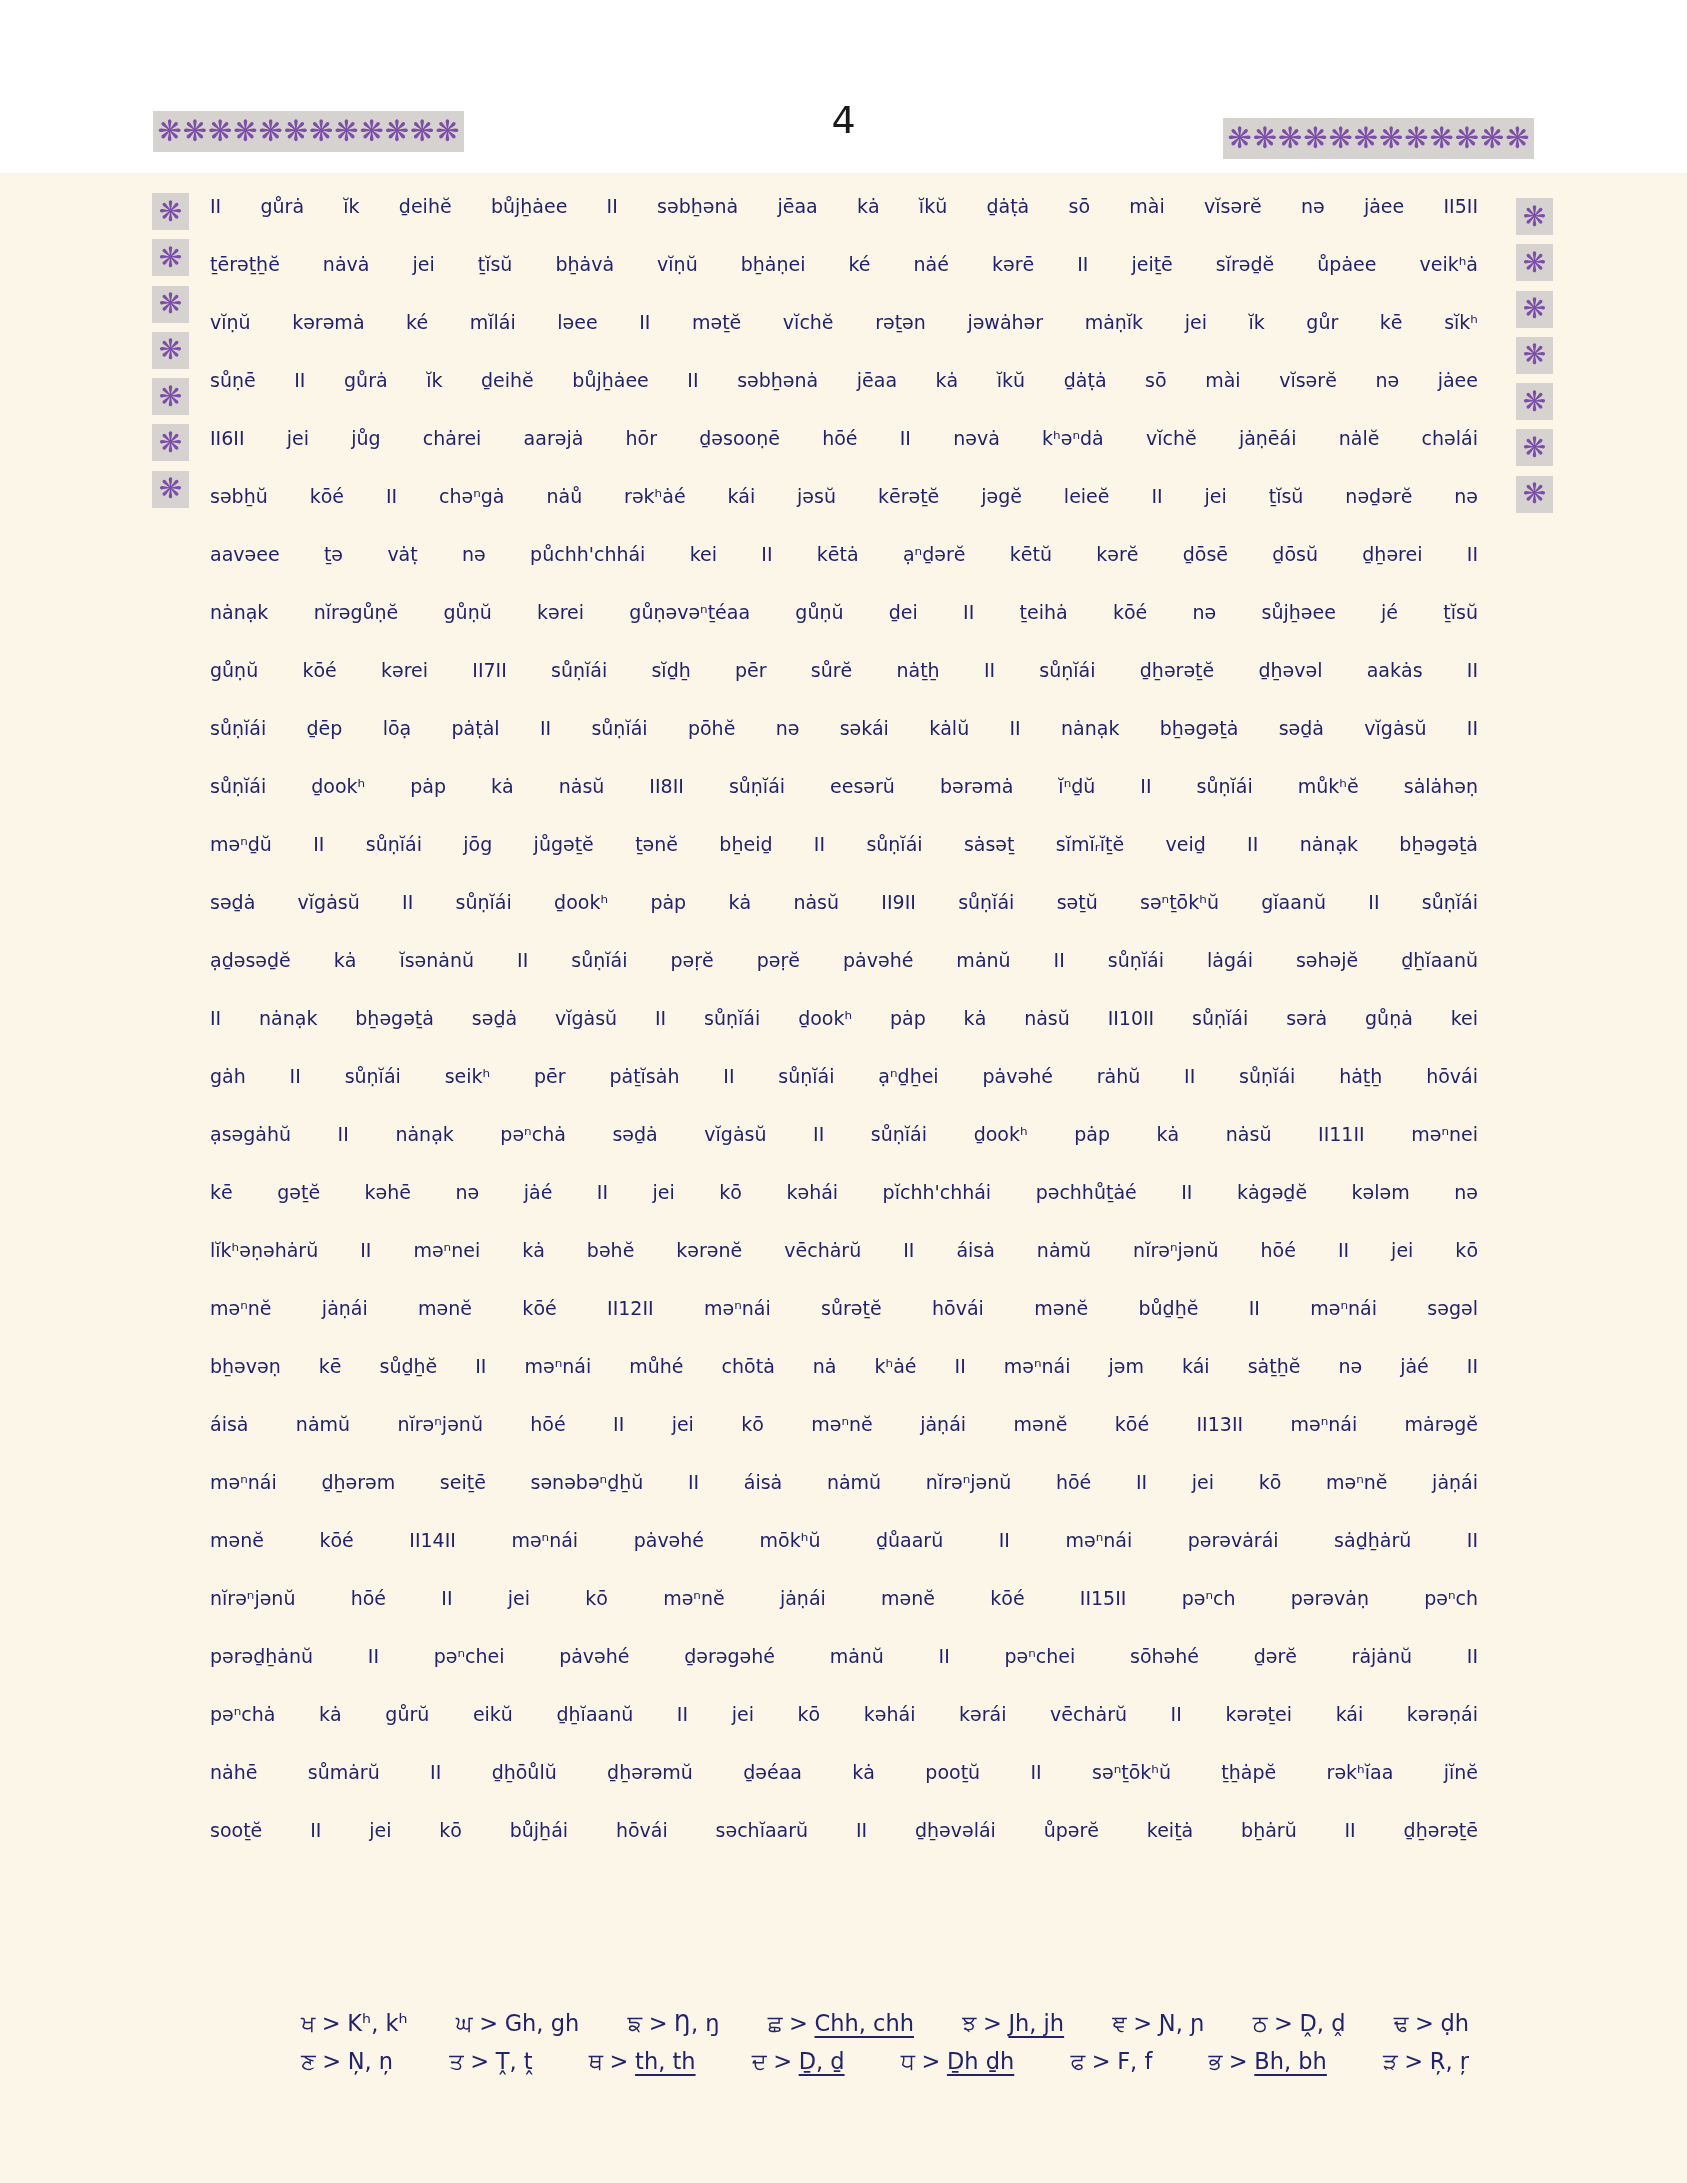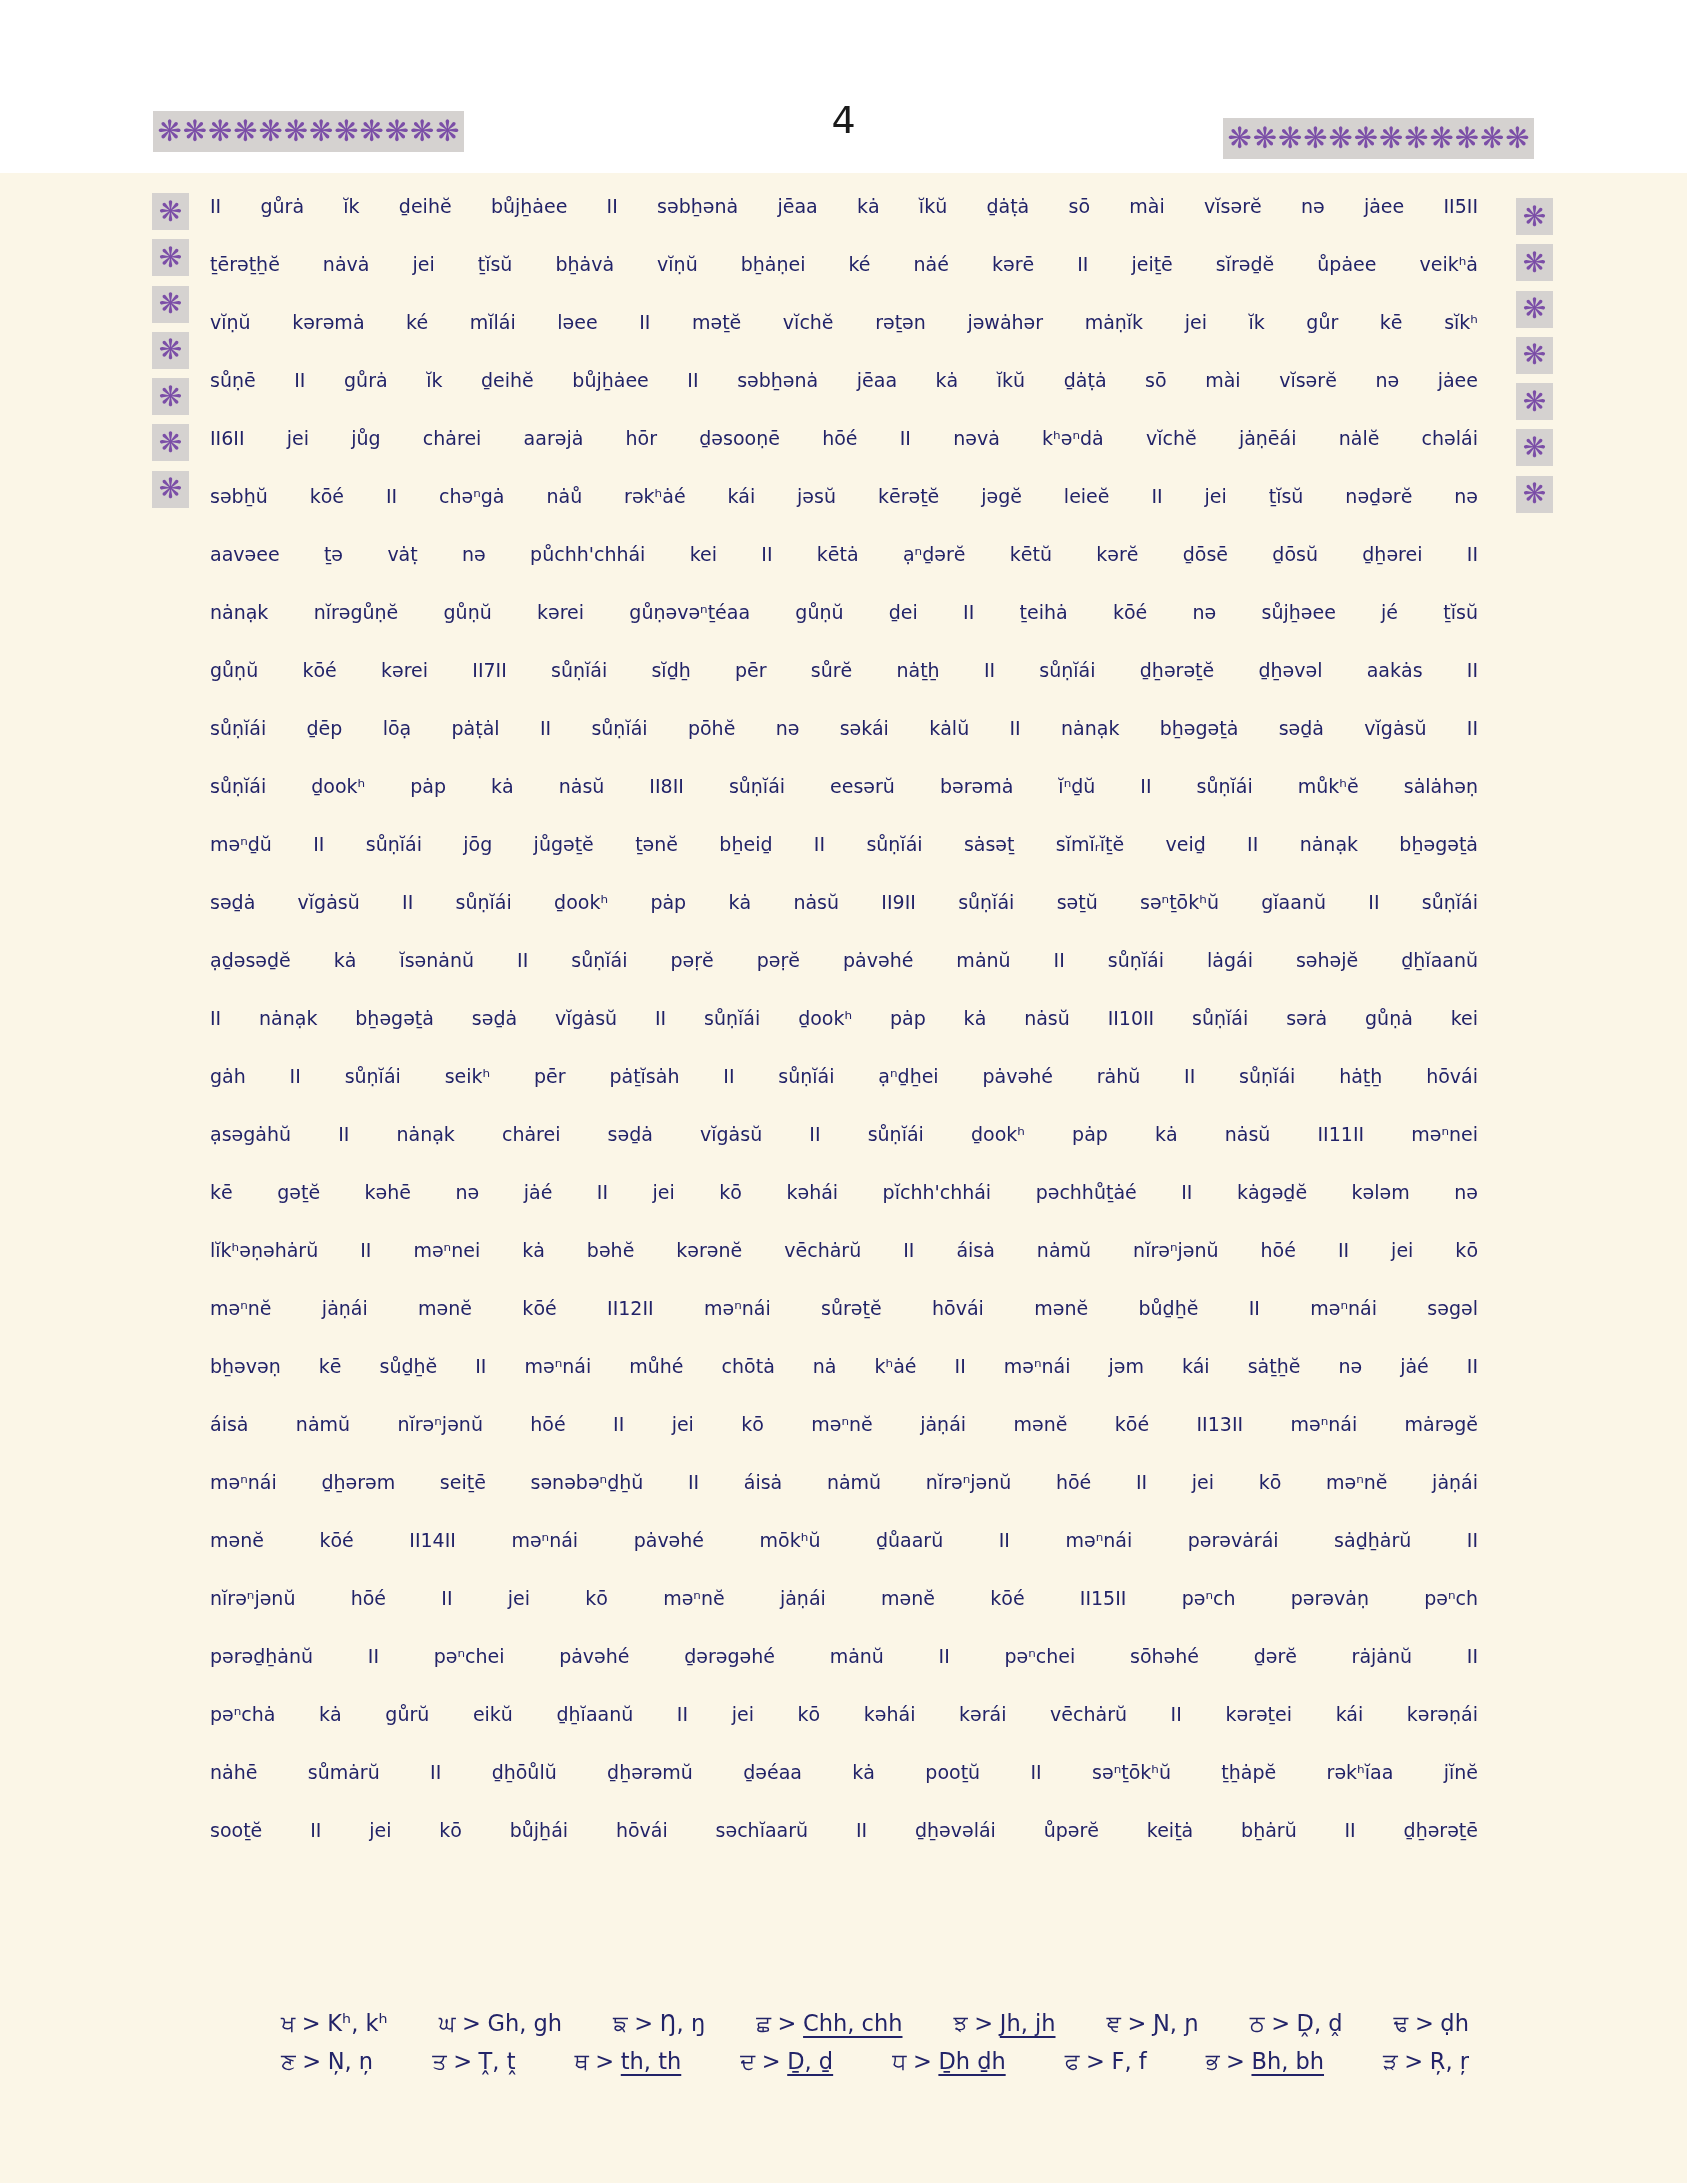--- a/index.html
+++ b/index.html
@@ -27,21 +27,21 @@
     position:absolute;left:210px;top:177px;width:1268px;
     font-size:19px;line-height:58px;color:#222368;
     text-align:justify;text-align-last:justify;text-justify:inter-word;
   }
   .line{width:100%;}
   .legend{
     position:absolute;left:281px;top:2010px;width:1188px;
     font-size:22.5px;color:#222368;
   }
   .legend-row{display:flex;justify-content:space-between;margin-bottom:10.6px;white-space:nowrap;}
-  .legend .item{white-space:nowrap;}
+  .legend .item{white-space:nowrap;margin-left:20px;}
   .legend .sep{margin:0 6.6px;}
   .legend .item.u .v{text-decoration:underline;text-underline-offset:4.6px;}
 </style>
 </head>
 <body>
 
 <div class="top-band"></div>
 
 <div class="strip-h tl" id="strip-tl">
     <span class="flower">❋</span>
@@ -130,21 +130,21 @@
     <div class="line">aavəee ṯə vȧṭ nə půchh'chhái kei II kētȧ ạⁿḏərĕ kētŭ kərĕ ḏōsē ḏōsŭ ḏẖərei II</div>
     <div class="line">nȧnạk nĭrəgůṇĕ gůṇŭ kərei gůṇəvəⁿṯéaa gůṇŭ ḏei II ṯeihȧ kōé nə sůjẖəee jé ṯĭsŭ</div>
     <div class="line">gůṇŭ kōé kərei II7II sůṇĭái sĭḏẖ pēr sůrĕ nȧṯẖ II sůṇĭái ḏẖərəṯĕ ḏẖəvəl aakȧs II</div>
     <div class="line">sůṇĭái ḏēp lōạ pȧṭȧl II sůṇĭái pōhĕ nə səkái kȧlŭ II nȧnạk bẖəgəṯȧ səḏȧ vĭgȧsŭ II</div>
     <div class="line">sůṇĭái ḏookʰ pȧp kȧ nȧsŭ II8II sůṇĭái eesərŭ bərəmȧ ĭⁿḏŭ II sůṇĭái můkʰĕ sȧlȧhəṇ</div>
     <div class="line">məⁿḏŭ II sůṇĭái jōg jůgəṯĕ ṯənĕ bẖeiḏ II sůṇĭái sȧsəṯ sĭmĭᵣĭṯĕ veiḏ II nȧnạk bẖəgəṯȧ</div>
     <div class="line">səḏȧ vĭgȧsŭ II sůṇĭái ḏookʰ pȧp kȧ nȧsŭ II9II sůṇĭái səṯŭ səⁿṯōkʰŭ gĭaanŭ II sůṇĭái</div>
     <div class="line">ạḏəsəḏĕ kȧ ĭsənȧnŭ II sůṇĭái pəṛĕ pəṛĕ pȧvəhé mȧnŭ II sůṇĭái lȧgái səhəjĕ ḏẖĭaanŭ</div>
     <div class="line">II nȧnạk bẖəgəṯȧ səḏȧ vĭgȧsŭ II sůṇĭái ḏookʰ pȧp kȧ nȧsŭ II10II sůṇĭái sərȧ gůṇȧ kei</div>
     <div class="line">gȧh II sůṇĭái seikʰ pēr pȧṯĭsȧh II sůṇĭái ạⁿḏẖei pȧvəhé rȧhŭ II sůṇĭái hȧṯẖ hōvái</div>
-    <div class="line">ạsəgȧhŭ II nȧnạk chȧrei səḏȧ vĭgȧsŭ II sůṇĭái ḏookʰ pȧp kȧ nȧsŭ II11II məⁿnei</div>
+    <div class="line">ạsəgȧhŭ II nȧnạk pəⁿchȧ səḏȧ vĭgȧsŭ II sůṇĭái ḏookʰ pȧp kȧ nȧsŭ II11II məⁿnei</div>
     <div class="line">kē gəṯĕ kəhē nə jȧé II jei kō kəhái pĭchh'chhái pəchhůṯȧé II kȧgəḏĕ kələm nə</div>
     <div class="line">lĭkʰəṇəhȧrŭ II məⁿnei kȧ bəhĕ kərənĕ vēchȧrŭ II áisȧ nȧmŭ nĭrəⁿjənŭ hōé II jei kō</div>
     <div class="line">məⁿnĕ jȧṇái mənĕ kōé II12II məⁿnái sůrəṯĕ hōvái mənĕ bůḏẖĕ II məⁿnái səgəl</div>
     <div class="line">bẖəvəṇ kē sůḏẖĕ II məⁿnái můhé chōtȧ nȧ kʰȧé II məⁿnái jəm kái sȧṯẖĕ nə jȧé II</div>
     <div class="line">áisȧ nȧmŭ nĭrəⁿjənŭ hōé II jei kō məⁿnĕ jȧṇái mənĕ kōé II13II məⁿnái mȧrəgĕ</div>
     <div class="line">məⁿnái ḏẖərəm seiṯē sənəbəⁿḏẖŭ II áisȧ nȧmŭ nĭrəⁿjənŭ hōé II jei kō məⁿnĕ jȧṇái</div>
     <div class="line">mənĕ kōé II14II məⁿnái pȧvəhé mōkʰŭ ḏůaarŭ II məⁿnái pərəvȧrái sȧḏẖȧrŭ II</div>
     <div class="line">nĭrəⁿjənŭ hōé II jei kō məⁿnĕ jȧṇái mənĕ kōé II15II pəⁿch pərəvȧṇ pəⁿch</div>
     <div class="line">pərəḏẖȧnŭ II pəⁿchei pȧvəhé ḏərəgəhé mȧnŭ II pəⁿchei sōhəhé ḏərĕ rȧjȧnŭ II</div>
     <div class="line">pəⁿchȧ kȧ gůrŭ eikŭ ḏẖĭaanŭ II jei kō kəhái kərái vēchȧrŭ II kərəṯei kái kərəṇái</div>

